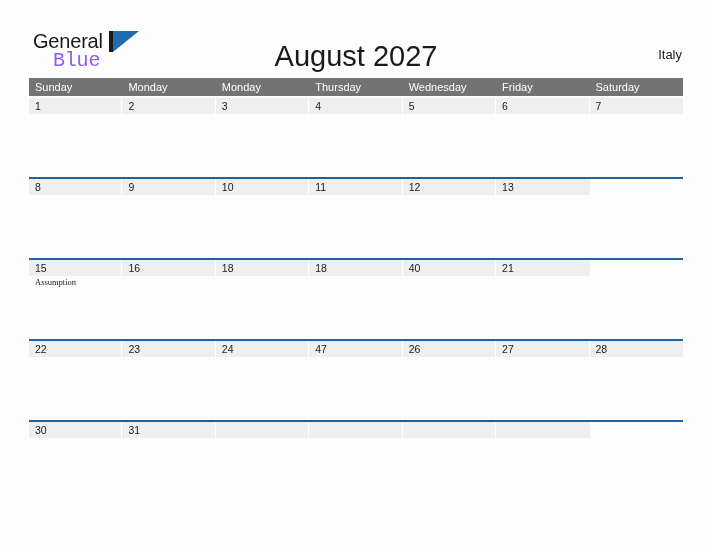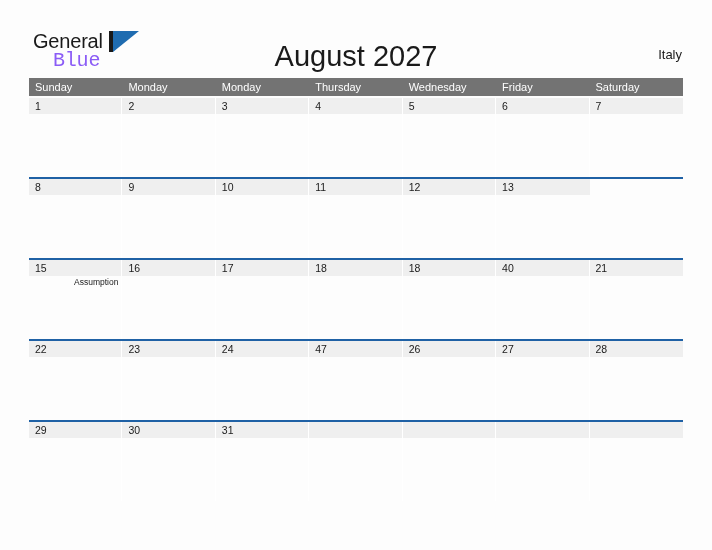--- a/index.html
+++ b/index.html
@@ -176,23 +176,22 @@
   .cell .events {
     position: absolute;
     left: 6px;
     top: 17px;
     right: 3px;
   }
   .cell .event {
     font-size: 8.5px;
     color: #1a1a1a;
     line-height: 11px;
-    font-family: Liberation Sans, sans-serif;
+    font-family: Liberation Serif, serif;
     white-space: nowrap;
-    text-align: right;
   }
 </style>
 </head>
 <body>
 
 <div class="page">
 
   <div class="topbar">
 
     <div class="logo">
@@ -335,27 +334,20 @@
           </div>
         <div class="cell">
             <div class="band"></div>
             <div class="daynum">16</div>
             <div class="events">
               <div class="event"></div>
             </div>
           </div>
         <div class="cell">
             <div class="band"></div>
-            <div class="daynum">17</div>
-            <div class="events">
-              <div class="event"></div>
-            </div>
-          </div>
-        <div class="cell">
-            <div class="band"></div>
             <div class="daynum">18</div>
             <div class="events">
               <div class="event"></div>
             </div>
           </div>
         <div class="cell">
             <div class="band"></div>
             <div class="daynum">18</div>
             <div class="events">
               <div class="event"></div>
@@ -431,27 +423,20 @@
             </div>
           </div>
       </div>
     </div>
 
     <div class="week">
       <div class="week-sep"></div>
       <div class="week-cells">
         <div class="cell">
             <div class="band"></div>
-            <div class="daynum">29</div>
-            <div class="events">
-              <div class="event"></div>
-            </div>
-          </div>
-        <div class="cell">
-            <div class="band"></div>
             <div class="daynum">30</div>
             <div class="events">
               <div class="event"></div>
             </div>
           </div>
         <div class="cell">
             <div class="band"></div>
             <div class="daynum">31</div>
             <div class="events">
               <div class="event"></div>

